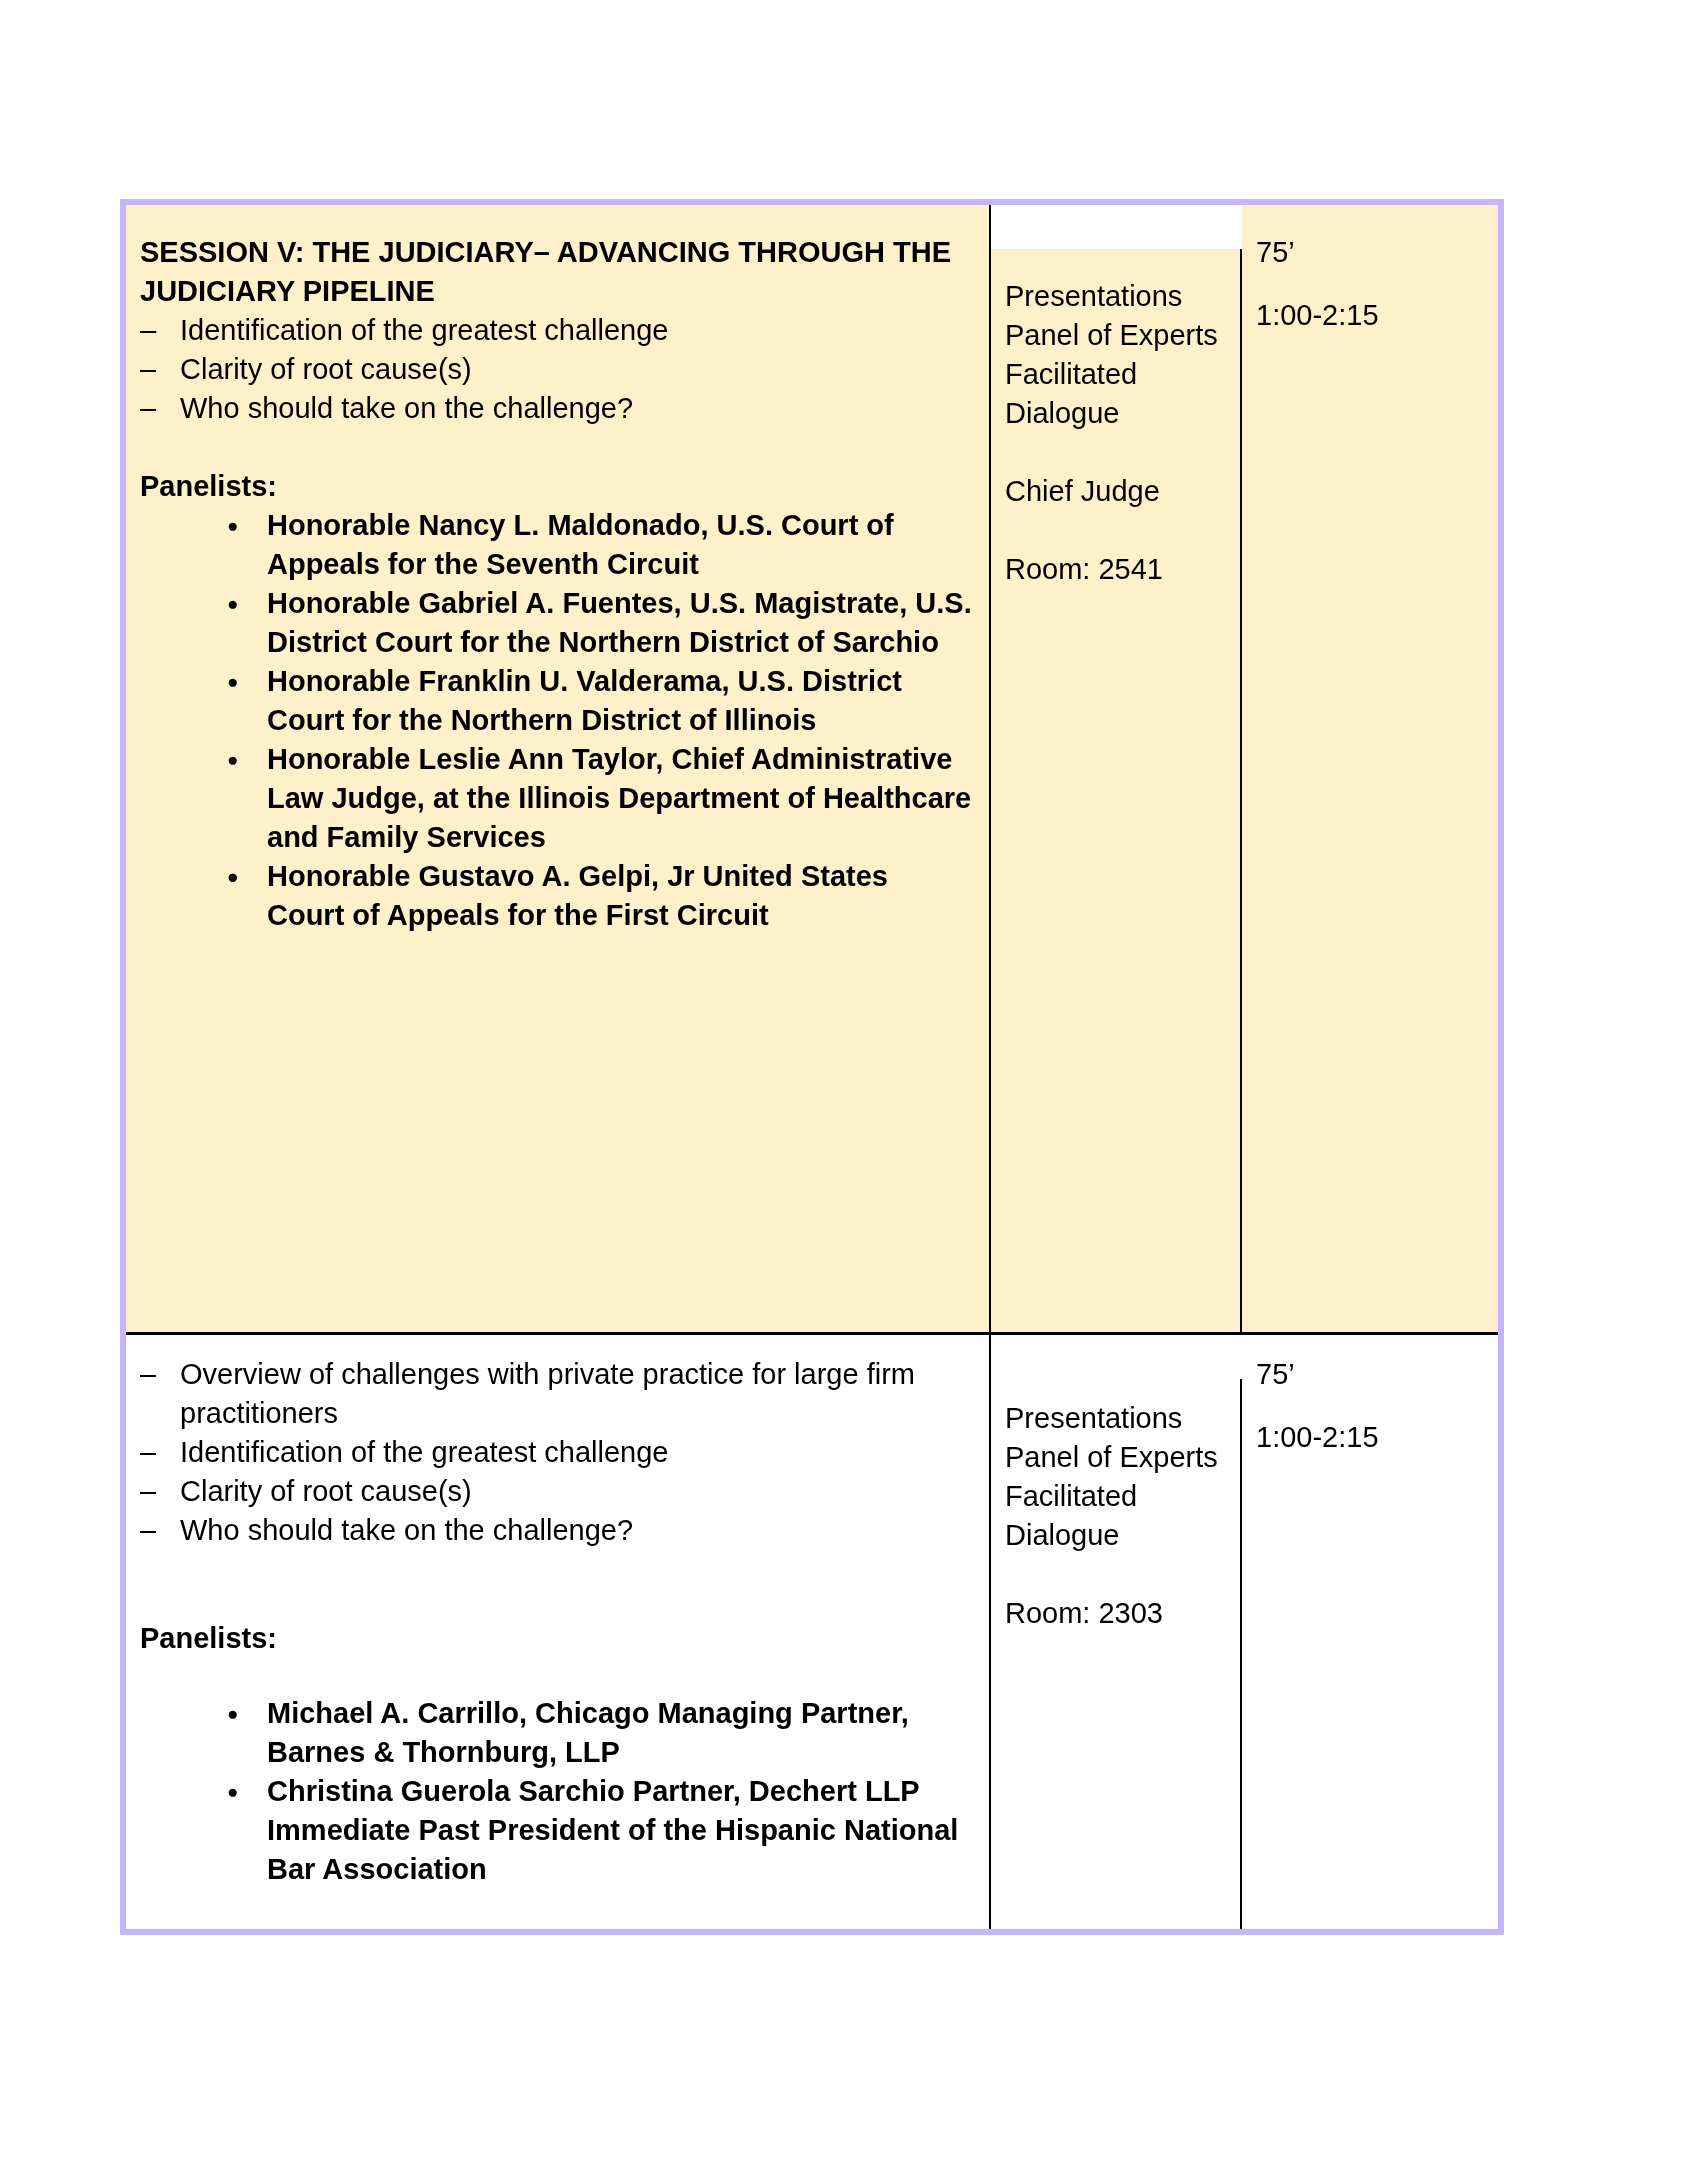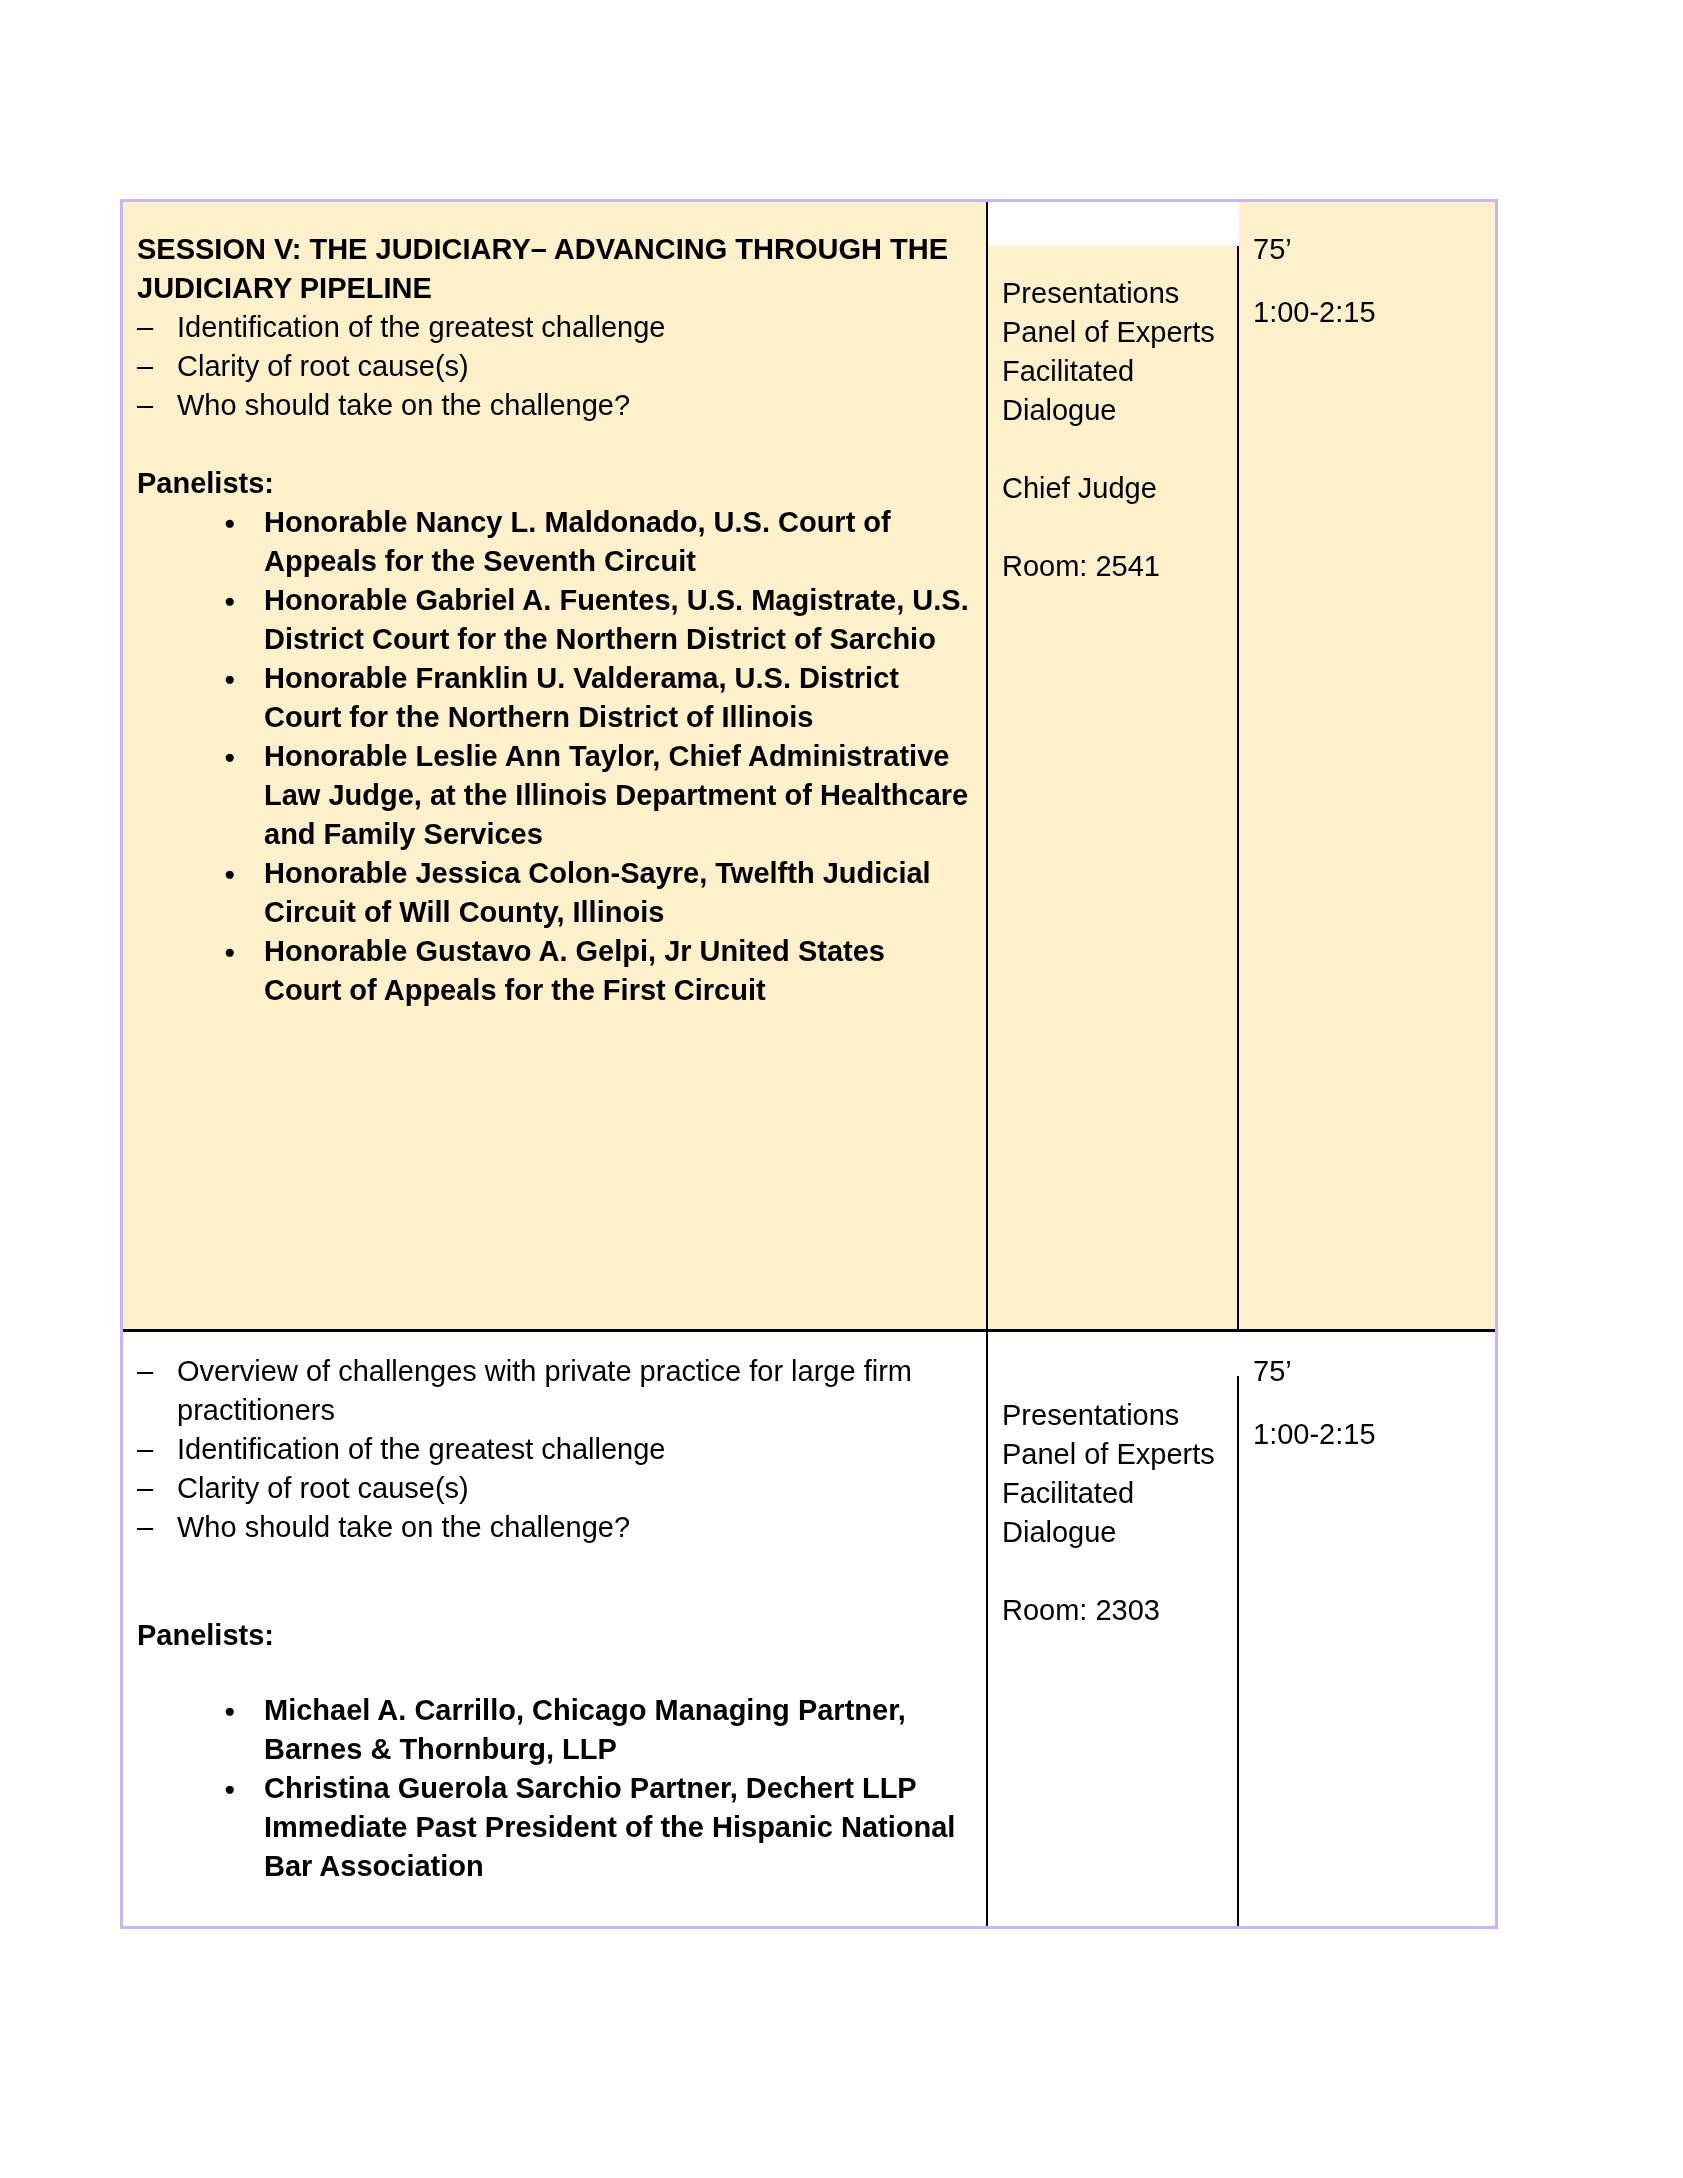--- a/index.html
+++ b/index.html
@@ -10,21 +10,21 @@
     color: #000000;
   }
   .page { position: relative; width: 1683px; height: 2178px; }
 
   .agenda-table {
     position: absolute;
     left: 120px; top: 199px;
     display: grid;
     grid-template-columns: 865px 251px 256px;
     grid-template-rows: 1130px 594px;
-    border: 3px solid #c4b5fd;
+    border: 6px solid #c4b5fd;
     font-size: 29px;
     line-height: 39px;
   }
   .cell {
     overflow: hidden;
     padding: 28px 16px 0 14px;
   }
   .cell.mid { border-right: 2px solid #000; margin-top: 44px; }
   .cell.left { border-right: 2px solid #000; }
   .r1 { background: #FDF0CA; border-bottom: 3px solid #000; }
@@ -91,21 +91,20 @@
         <div class="bullet-item">
           <span class="marker">●</span>
           <span>Honorable Franklin U. Valderama, U.S. District Court for the Northern District of Illinois</span>
         </div>
         <div class="bullet-item">
           <span class="marker">●</span>
           <span>Honorable Leslie Ann Taylor, Chief Administrative Law Judge, at the Illinois Department of Healthcare and Family Services</span>
         </div>
         <div class="bullet-item">
           <span class="marker">●</span>
-          <span>Honorable Jessica Colon-Sayre, Twelfth Judicial Circuit of Will County, Illinois</span>
         </div>
         <div class="bullet-item">
           <span class="marker">●</span>
           <span>Honorable Gustavo A. Gelpi, Jr United States Court of Appeals for the First Circuit</span>
         </div>
       </div>
 
     </div>
 
     <div class="cell mid r1 c-format">

